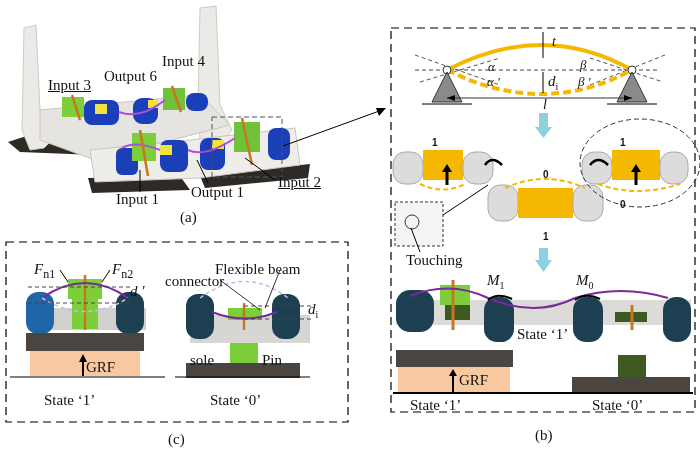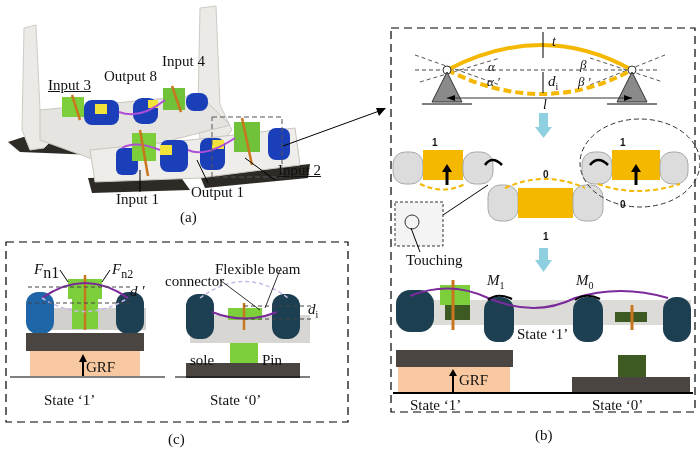--- a/index.html
+++ b/index.html
@@ -51,25 +51,25 @@
     <line x1="140" y1="130" x2="148" y2="176" stroke="#c8771f" stroke-width="2.5"></line>
     <line x1="242" y1="118" x2="252" y2="165" stroke="#c8771f" stroke-width="2.5"></line>
 
     <rect x="212" y="117" width="70" height="60" fill="none" stroke="#555" stroke-dasharray="5,3"></rect>
 
     <line x1="140" y1="170" x2="140" y2="192" stroke="#000" stroke-width="1"></line>
     <line x1="245" y1="158" x2="275" y2="180" stroke="#000" stroke-width="1"></line>
     <line x1="197" y1="160" x2="208" y2="183" stroke="#000" stroke-width="1"></line>
   </svg>
   <span class="lbl" style="left:48px;top:78px;text-decoration:underline;">Input 3</span>
-  <span class="lbl" style="left:104px;top:69px;">Output 8</span>
+  <span class="lbl" style="left:104px;top:69px;">Output 6</span>
   <span class="lbl" style="left:162px;top:54px;">Input 4</span>
   <span class="lbl" style="left:116px;top:192px;text-align:right;">Input 1</span>
   <span class="lbl" style="left:191px;top:185px;">Output 1</span>
-  <span class="lbl" style="left:278px;top:163px;text-decoration:underline;">Input 2</span>
+  <span class="lbl" style="left:278px;top:175px;text-decoration:underline;">Input 2</span>
   <span class="cap" style="left:180px;top:210px;">(a)</span>
 </div>
 
 <svg width="700" height="454" viewBox="0 0 700 454" style="pointer-events:none">
   <line x1="283" y1="146" x2="382" y2="110" stroke="#000" stroke-width="1"></line>
   <polygon points="386,108 376,108 379,116" fill="#000"></polygon>
 </svg>
 
 <div>
   <svg width="700" height="454" viewBox="0 0 700 454">
@@ -210,21 +210,21 @@
       <line x1="244" y1="306" x2="312" y2="306" stroke="#444" stroke-dasharray="4,3"></line>
       <line x1="244" y1="319" x2="312" y2="319" stroke="#444" stroke-dasharray="4,3"></line>
       <rect x="230" y="343" width="28" height="20" fill="#7ccf3a"></rect>
       <rect x="186" y="363" width="114" height="15" fill="#4a4540"></rect>
       <line x1="175" y1="377" x2="310" y2="377" stroke="#000"></line>
       <line x1="220" y1="280" x2="260" y2="310" stroke="#000" stroke-width="0.8"></line>
       <line x1="280" y1="270" x2="265" y2="308" stroke="#000" stroke-width="0.8"></line>
     </g>
   </svg>
 
-  <span class="lbl it" style="left:34px;top:262px;"><span>F</span><sub style="font-size:16px;font-style:normal">n1</sub></span>
+  <span class="lbl it" style="left:34px;top:262px;"><span>F</span><sub style="font-size:12px;font-style:normal">n1</sub></span>
   <span class="lbl it" style="left:112px;top:262px;"><span>F</span><sub style="font-size:12px;font-style:normal">n2</sub></span>
   <span class="lbl it" style="left:130px;top:284px;">d ′</span>
   <span class="lbl" style="left:215px;top:250px;margin-top:12px;">Flexible beam</span>
   <span class="lbl" style="left:165px;top:274px;">connector</span>
   <span class="lbl it" style="left:308px;top:302px;"><span>d</span><sub style="font-size:10px;font-style:normal">i</sub></span>
   <span class="lbl" style="left:190px;top:353px;">sole</span>
   <span class="lbl" style="left:262px;top:353px;text-align:center;">Pin</span>
   <span class="lbl" style="left:86px;top:360px;">GRF</span>
   <span class="lbl" style="left:44px;top:393px;">State ‘1’</span>
   <span class="lbl" style="left:210px;top:393px;">State ‘0’</span>

